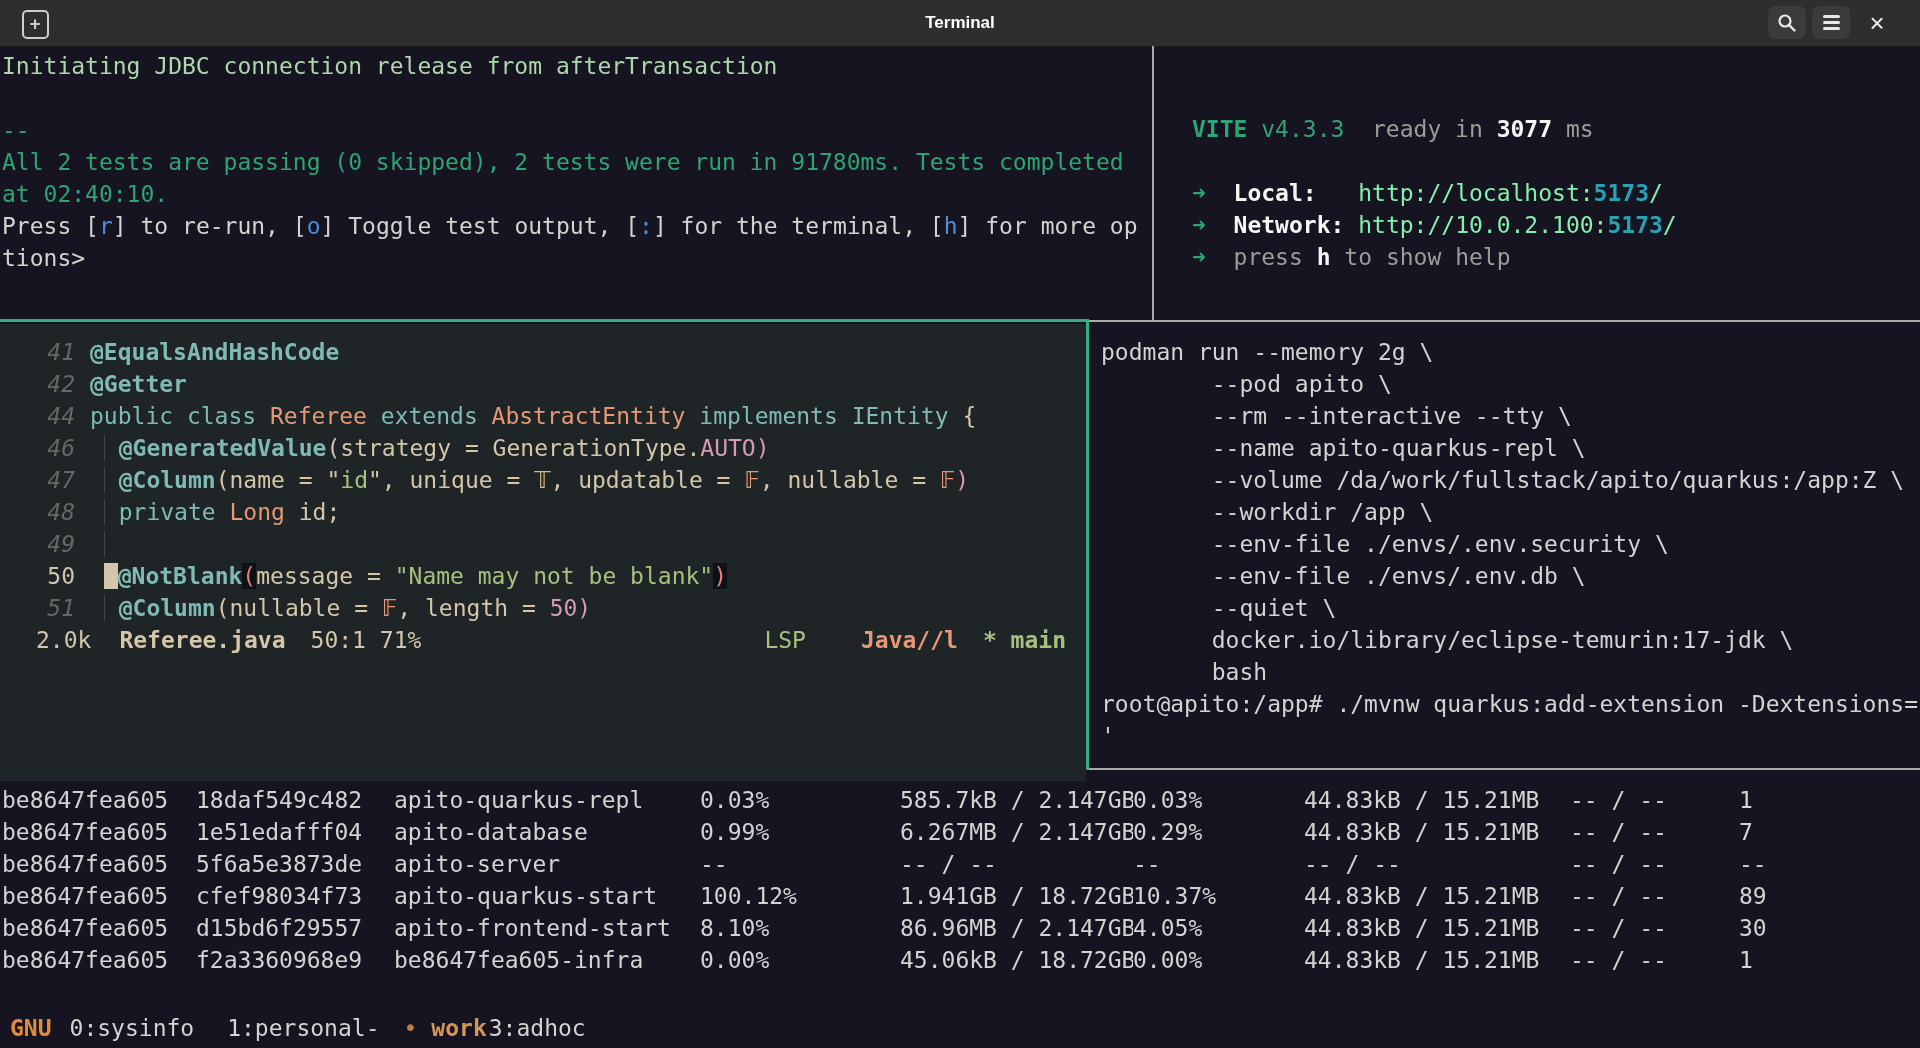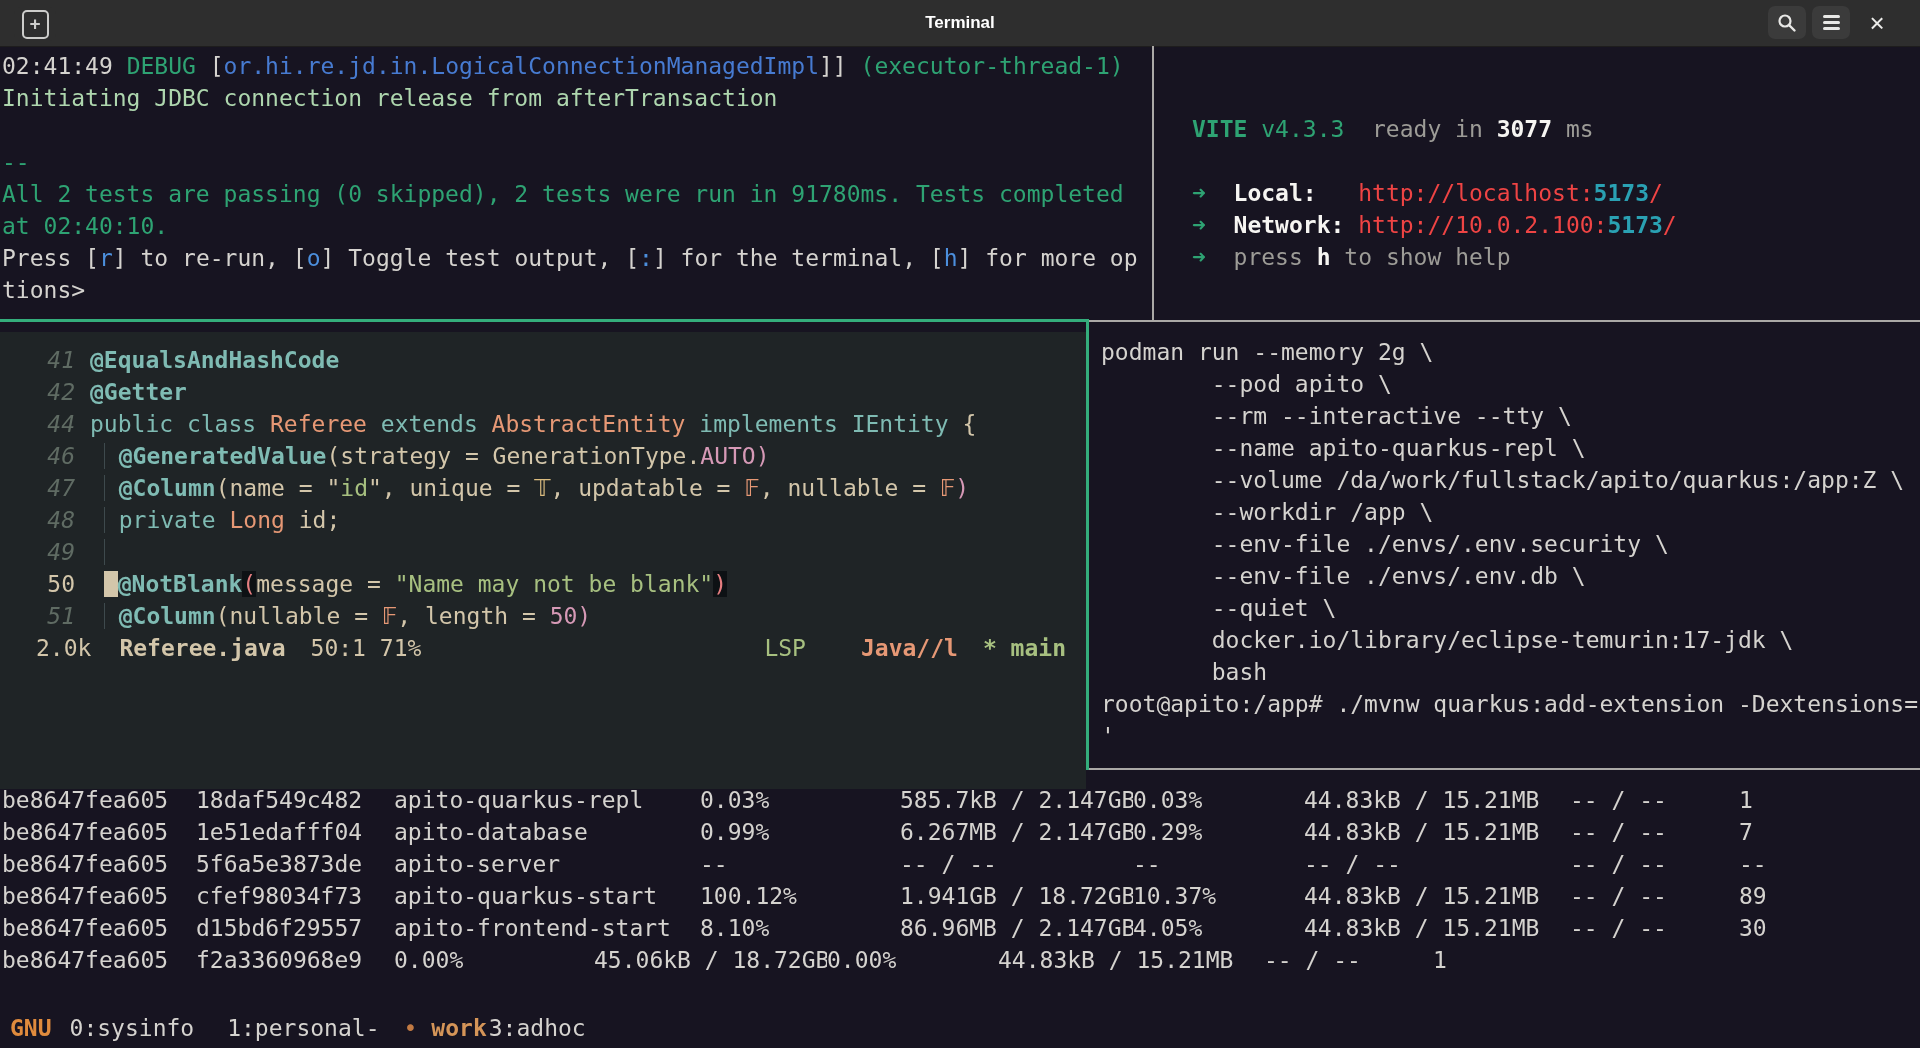--- a/index.html
+++ b/index.html
@@ -37,27 +37,27 @@
   .tline{height:32px;white-space:pre;}
   .log-pane{position:absolute;left:0;top:47px;width:1150px;height:272px;padding:3px 0 0 2px;overflow:hidden;}
   .vite-pane{position:absolute;left:1156px;top:47px;width:762px;height:272px;padding:66px 0 0 36px;overflow:hidden;}
   .podman-pane{position:absolute;left:1089px;top:322px;width:829px;height:445px;padding:14px 0 0 12px;overflow:hidden;}
   .podman-pane .tline{color:#d5d3cf;}
   
   .green{color:#2ea373;}
   .lgreen{color:#aed6ae;}
   .blue{color:#477bd1;}
   .key{color:#4c8fdd;}
-  .cyan{color:#ef4444;text-align:right;}
+  .cyan{color:#86efac;text-align:right;}
   .cyanb{color:#2aa1b3;font-weight:bold;}
   .gray{color:#9d9c97;}
   .wbold{color:#f6f5f2;font-weight:bold;}
   .vbrand{color:#2ea373;font-weight:bold;}
   
-  .editor{position:absolute;left:0;top:332px;width:1086px;height:445px;background:#1f2426;padding-top:12px;overflow:hidden;}
+  .editor{position:absolute;left:0;top:324px;width:1086px;height:445px;background:#1f2426;padding-top:12px;overflow:hidden;}
   .erow{display:flex;height:32px;white-space:pre;color:#d3c6aa;}
   .ln{width:75px;text-align:right;margin-right:15px;color:#5f6b63;font-style:italic;flex-shrink:0;}
   .ln-cur{color:#d3c6aa;font-style:normal;}
   .ecode{white-space:pre;color:#d3c6aa;}
   .ann{color:#7fbbb3;font-weight:bold;}
   .kw{color:#7fbbb3;}
   .type{color:#e69875;}
   .str{color:#a7c080;}
   .purple{color:#d699b6;}
   .yellow{color:#dbbc7f;}
@@ -109,21 +109,20 @@
         <i></i>
         <i></i>
       </span>
   </div>
   <div class="closebtn">
     <span>×</span>
   </div>
 </div>
 
 <div class="log-pane">
-    <div class="tline"><span>02:41:49 </span><span class="green">DEBUG</span><span> [</span><span class="blue">or.hi.re.jd.in.LogicalConnectionManagedImpl</span><span>]] </span><span class="green">(executor-thread-1)</span></div>
     <div class="tline"><span class="lgreen">Initiating JDBC connection release from afterTransaction</span></div>
     <div class="tline"></div>
     <div class="tline"><span class="green">--</span></div>
     <div class="tline"><span class="green">All 2 tests are passing (0 skipped), 2 tests were run in 91780ms. Tests completed</span></div>
     <div class="tline"><span class="green">at 02:40:10.</span></div>
     <div class="tline"><span>Press [</span><span class="key">r</span><span>] to re-run, [</span><span class="key">o</span><span>] Toggle test output, [</span><span class="key">:</span><span>] for the terminal, [</span><span class="key">h</span><span>] for more op</span></div>
     <div class="tline"><span>tions&gt;</span></div>
   </div>
 <div class="vdiv-top"></div>
 <div class="vite-pane">
@@ -175,21 +174,21 @@
     <div class="tline">root@apito:/app# ./mvnw quarkus:add-extension -Dextensions='</div>
     <div class="tline">'</div>
   </div>
 
 <div class="stats">
     <div class="srow"><span class="c0">be8647fea605</span><span class="c1">18daf549c482</span><span class="c2">apito-quarkus-repl</span><span class="c3">0.03%</span><span class="c4">585.7kB / 2.147GB</span><span class="c5">0.03%</span><span class="c6">44.83kB / 15.21MB</span><span class="c7">-- / --</span><span class="c8">1</span></div>
     <div class="srow"><span class="c0">be8647fea605</span><span class="c1">1e51edafff04</span><span class="c2">apito-database</span><span class="c3">0.99%</span><span class="c4">6.267MB / 2.147GB</span><span class="c5">0.29%</span><span class="c6">44.83kB / 15.21MB</span><span class="c7">-- / --</span><span class="c8">7</span></div>
     <div class="srow"><span class="c0">be8647fea605</span><span class="c1">5f6a5e3873de</span><span class="c2">apito-server</span><span class="c3">--</span><span class="c4">-- / --</span><span class="c5">--</span><span class="c6">-- / --</span><span class="c7">-- / --</span><span class="c8">--</span></div>
     <div class="srow"><span class="c0">be8647fea605</span><span class="c1">cfef98034f73</span><span class="c2">apito-quarkus-start</span><span class="c3">100.12%</span><span class="c4">1.941GB / 18.72GB</span><span class="c5">10.37%</span><span class="c6">44.83kB / 15.21MB</span><span class="c7">-- / --</span><span class="c8">89</span></div>
     <div class="srow"><span class="c0">be8647fea605</span><span class="c1">d15bd6f29557</span><span class="c2">apito-frontend-start</span><span class="c3">8.10%</span><span class="c4">86.96MB / 2.147GB</span><span class="c5">4.05%</span><span class="c6">44.83kB / 15.21MB</span><span class="c7">-- / --</span><span class="c8">30</span></div>
-    <div class="srow"><span class="c0">be8647fea605</span><span class="c1">f2a3360968e9</span><span class="c3">0.00%</span><span class="c4">45.06kB / 18.72GB</span><span class="c5">0.00%</span><span class="c6">44.83kB / 15.21MB</span><span class="c7">-- / --</span><span class="c8">1</span></div>
+    <div class="srow"><span class="c0">be8647fea605</span><span class="c1">f2a3360968e9</span><span class="c2">be8647fea605-infra</span><span class="c3">0.00%</span><span class="c4">45.06kB / 18.72GB</span><span class="c5">0.00%</span><span class="c6">44.83kB / 15.21MB</span><span class="c7">-- / --</span><span class="c8">1</span></div>
   </div>
 
 <div class="gnubar">
   <span class="gnu-brand">GNU</span>
   <span class="gnu-w0">0:sysinfo</span>
   <span class="gnu-w1">1:personal-</span>
   <span class="gnu-bullet">•</span>
   <span class="gnu-w2">work</span>
   <span class="gnu-w3">3:adhoc</span>
 </div>

